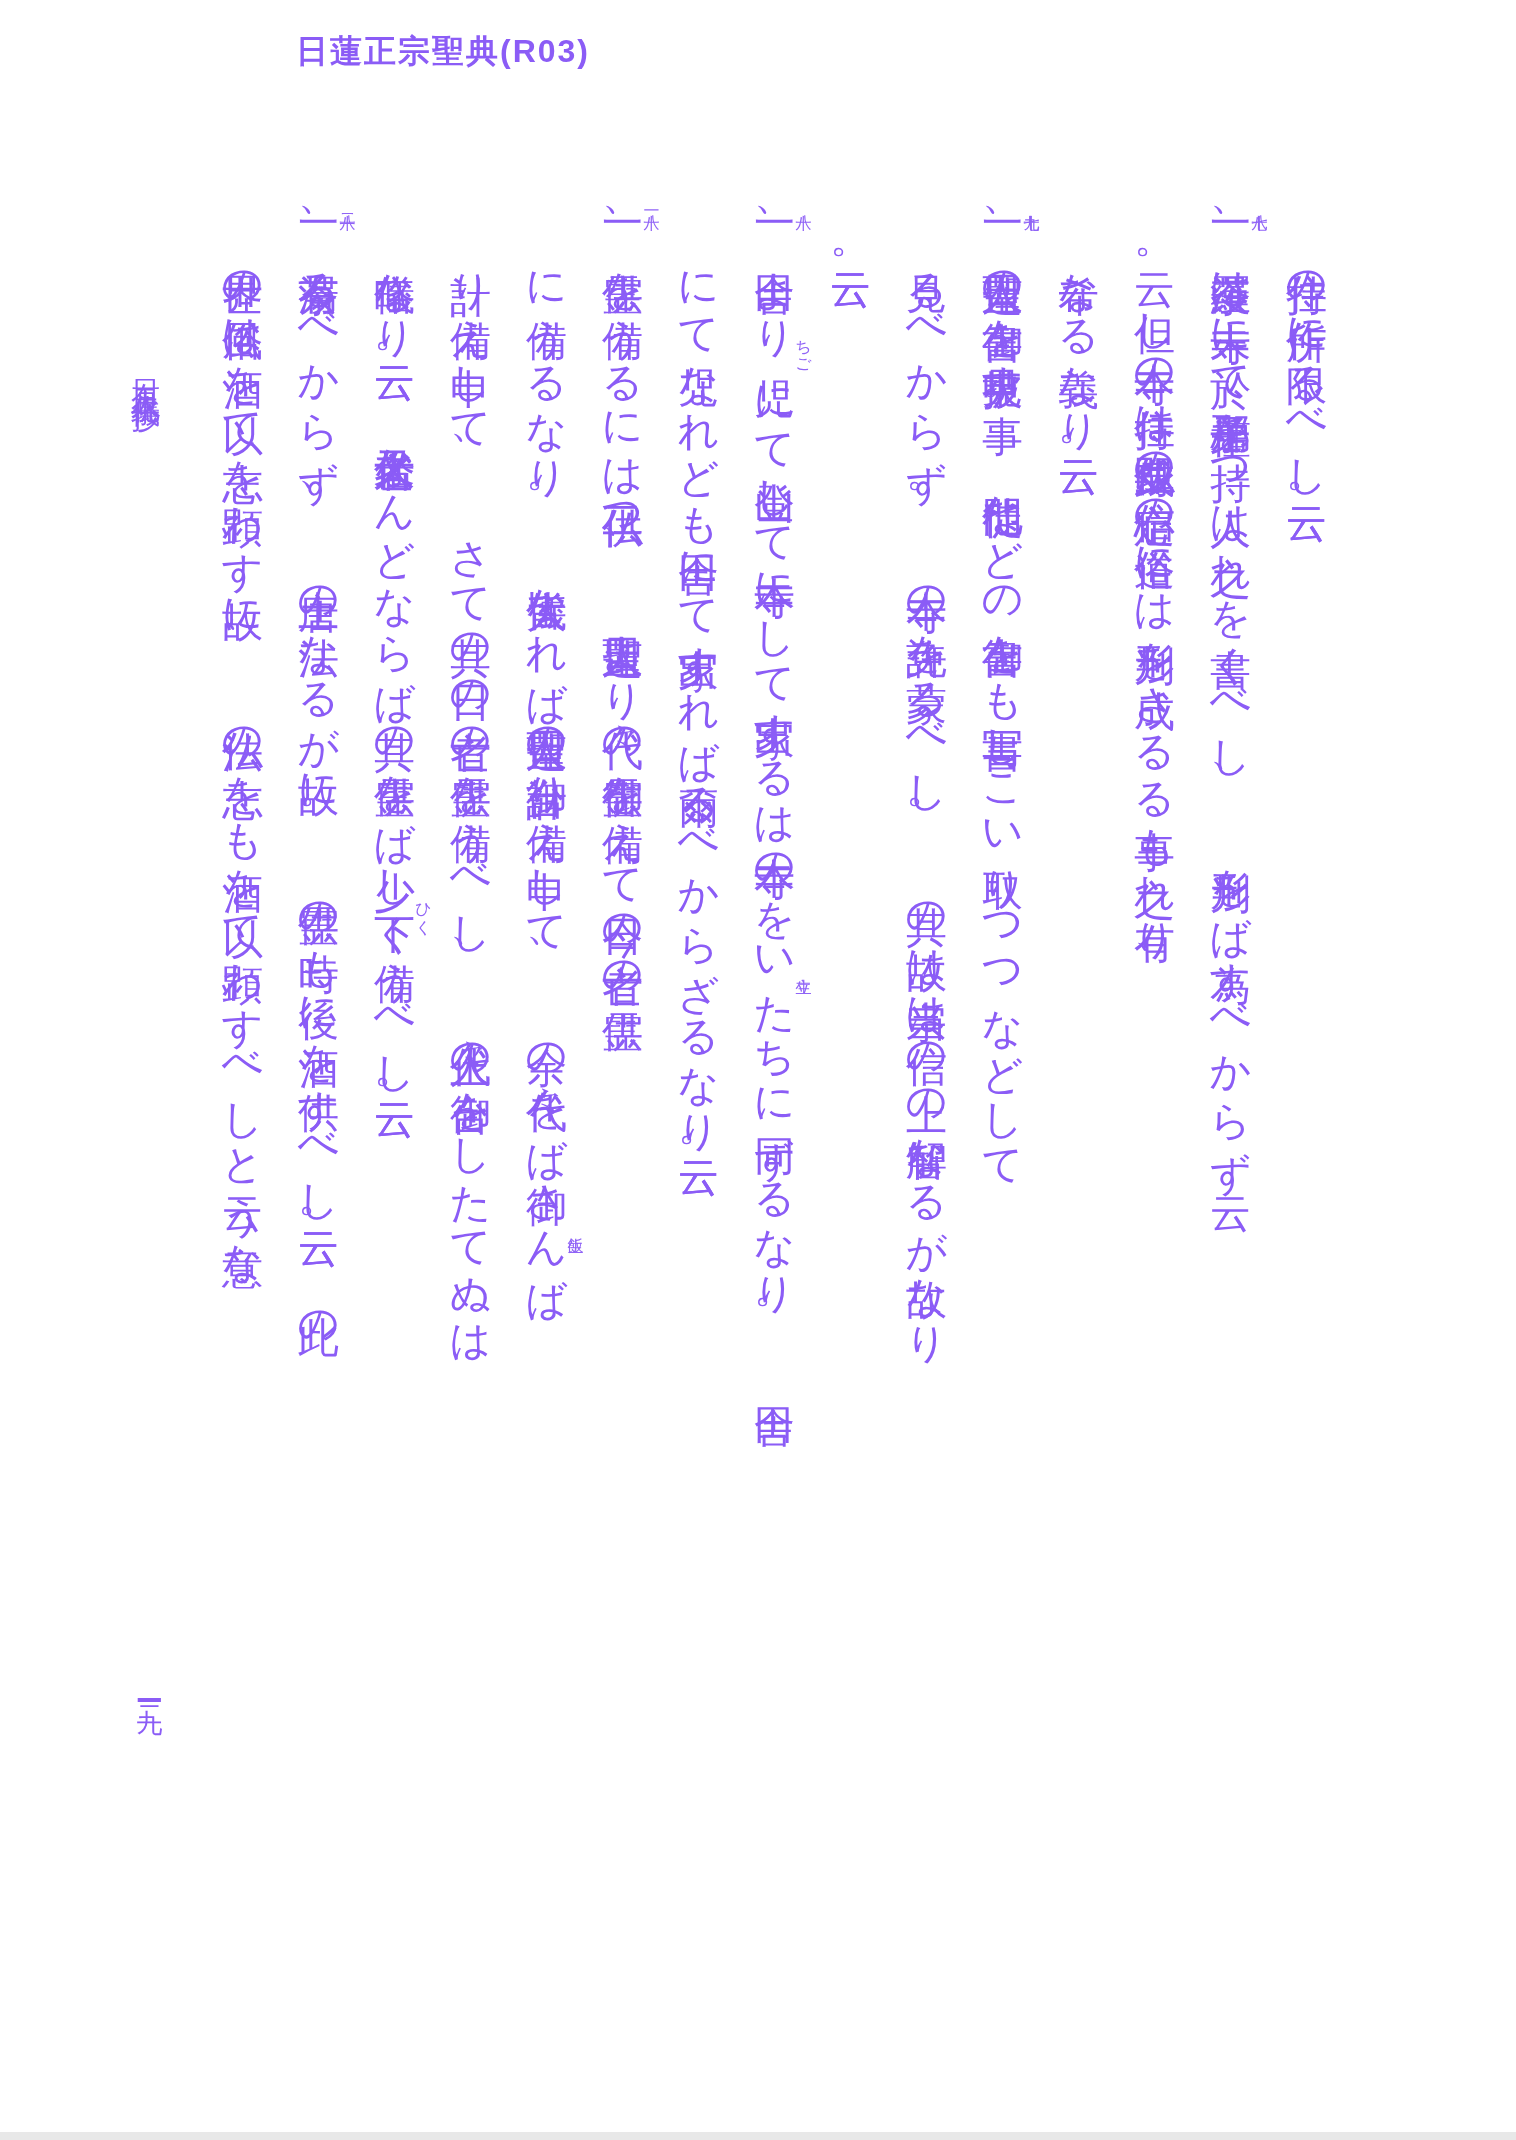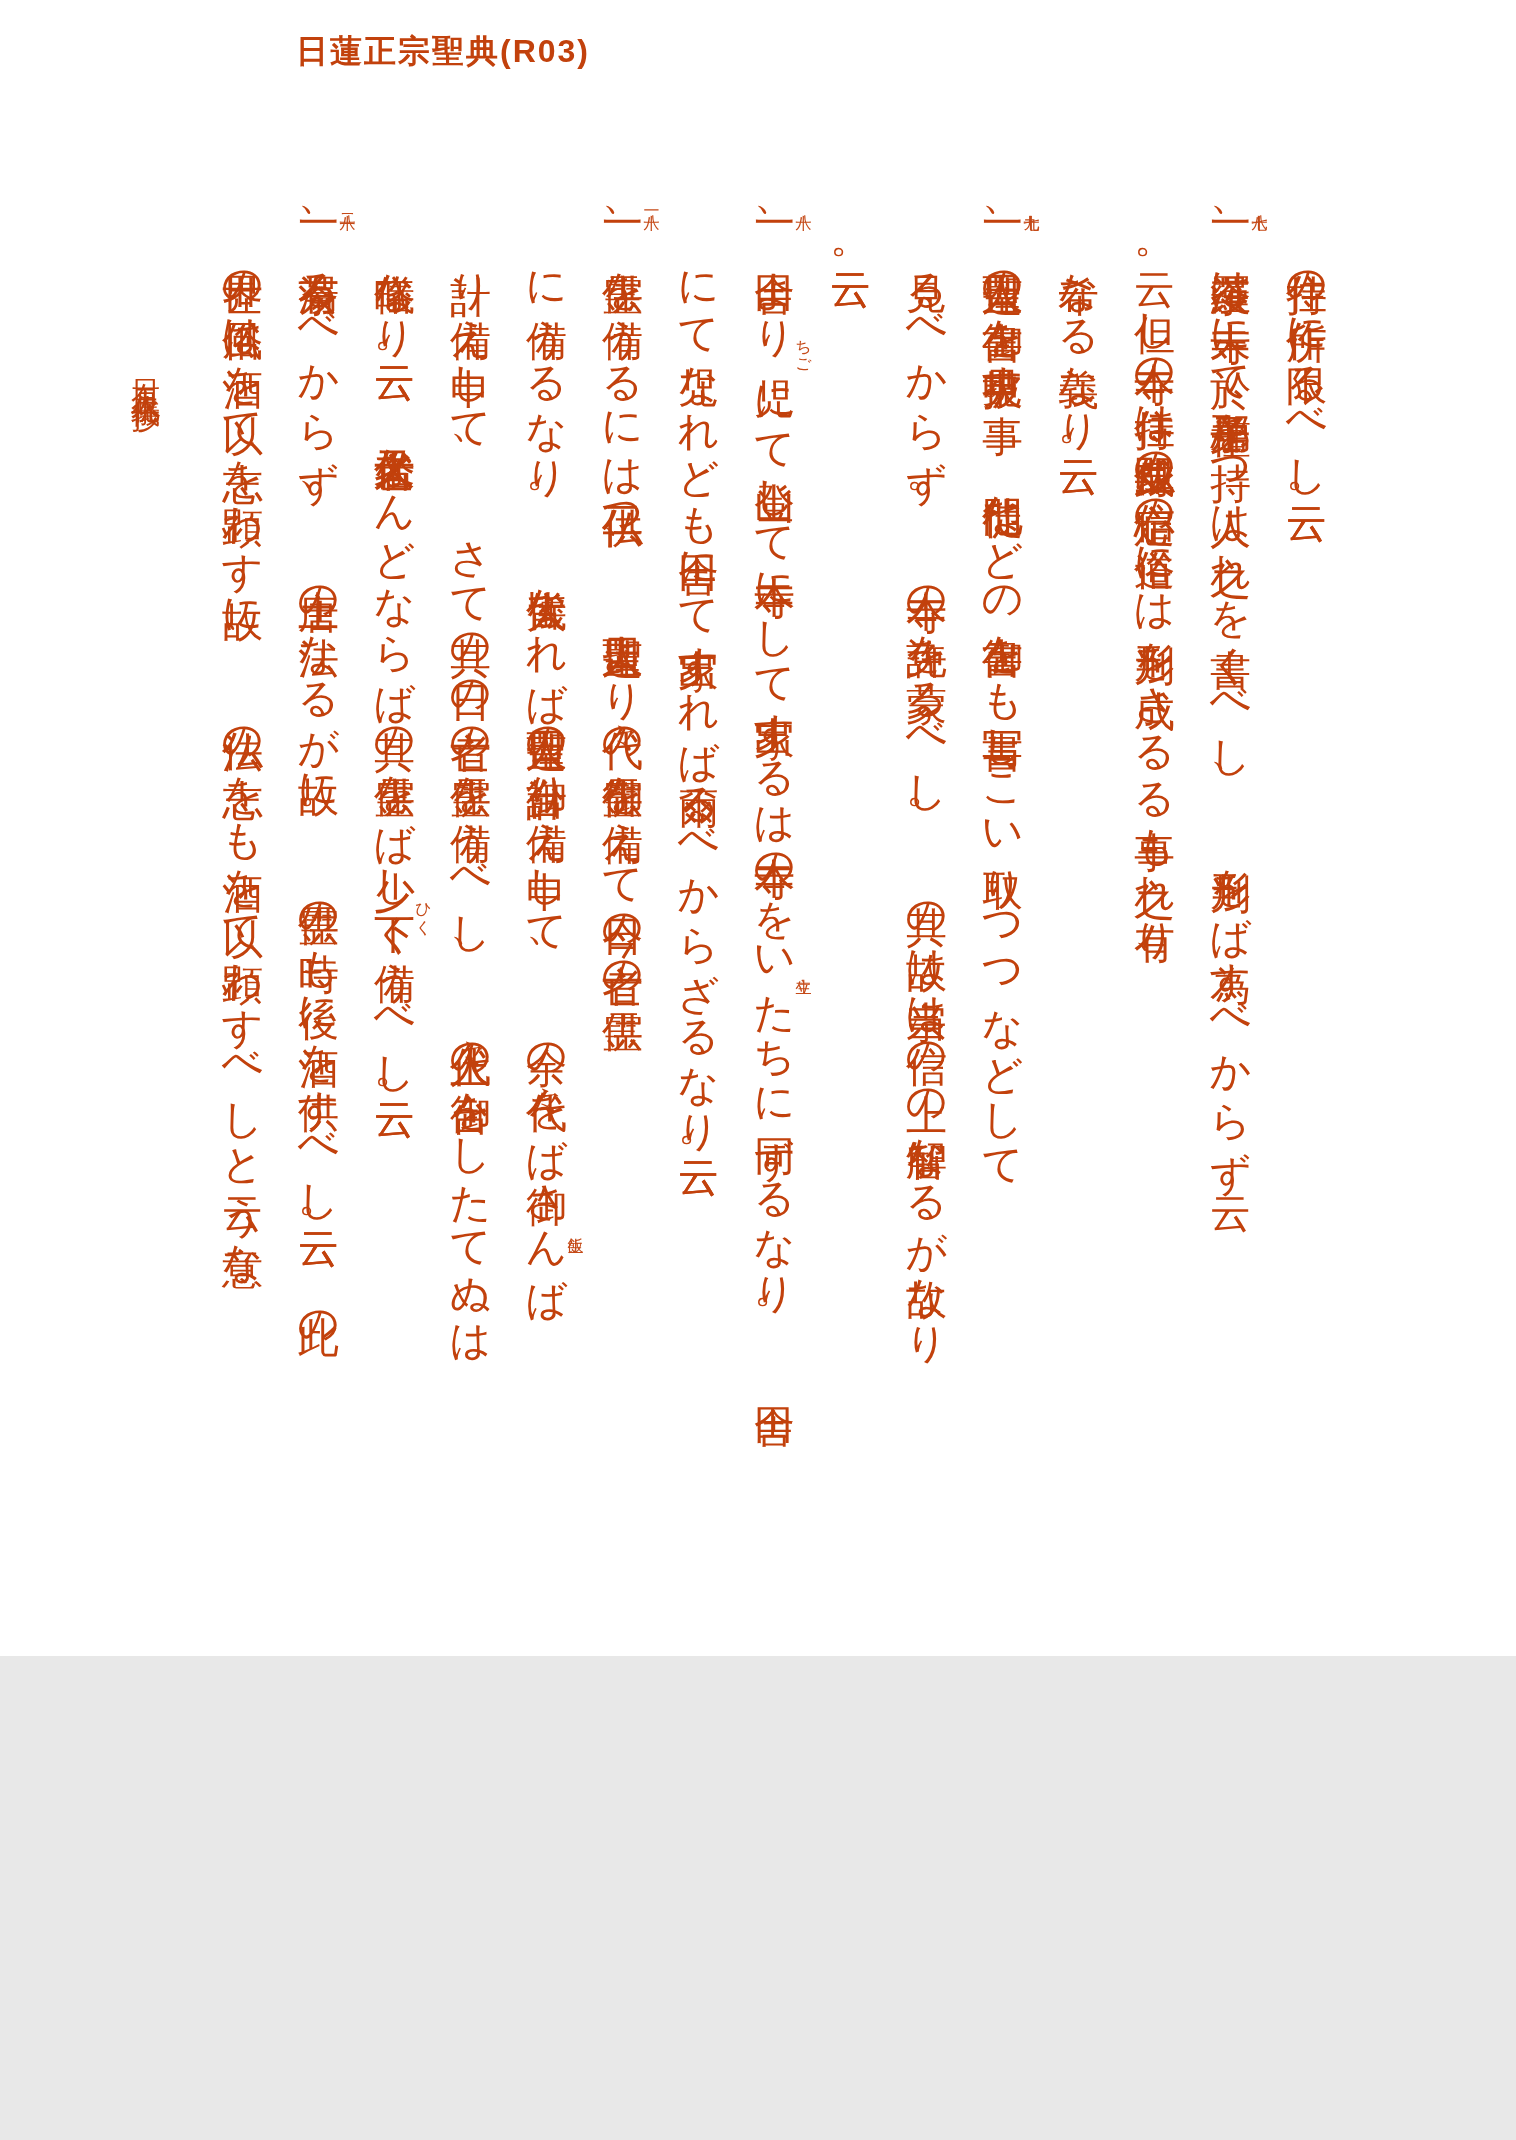--- a/index.html
+++ b/index.html
@@ -1,22 +1,22 @@
 <!DOCTYPE html>
 <html><head>
 <meta charset="utf-8">
 <style>
   html,body{margin:0;padding:0;background:#e8e8e8;}
   .page{
     position:relative;
-    width:1516px;height:1656px;
+    width:1516px;height:2132px;
     background:#ffffff;
     overflow:hidden;
     font-family:"Liberation Serif","DejaVu Serif",serif;
-    color:#c2410c;
+    color:#8b5cf6;
   }
   .header{
     position:absolute;left:296px;top:30px;
     font-family:"Liberation Sans","DejaVu Sans",sans-serif;
     font-size:32px;font-weight:bold;letter-spacing:2px;
   }
   .margin-title{
     position:absolute;left:126px;top:356px;
     writing-mode:vertical-rl;text-orientation:upright;
     font-size:29px;letter-spacing:4px;

